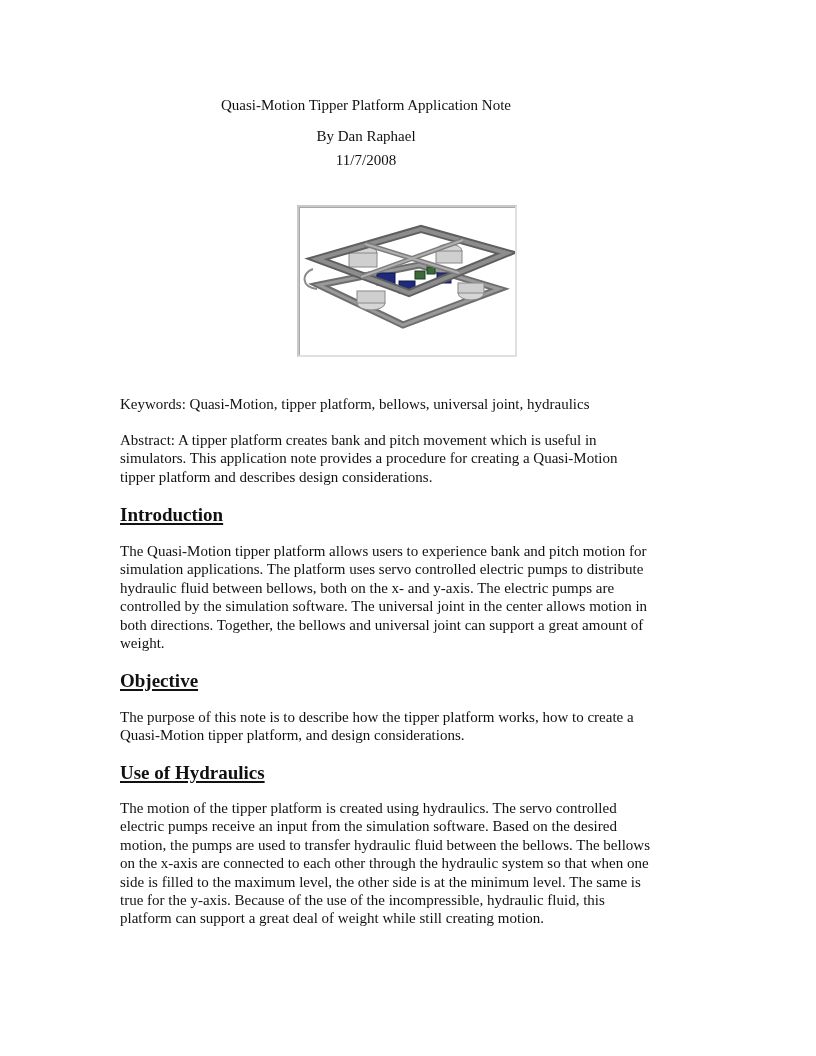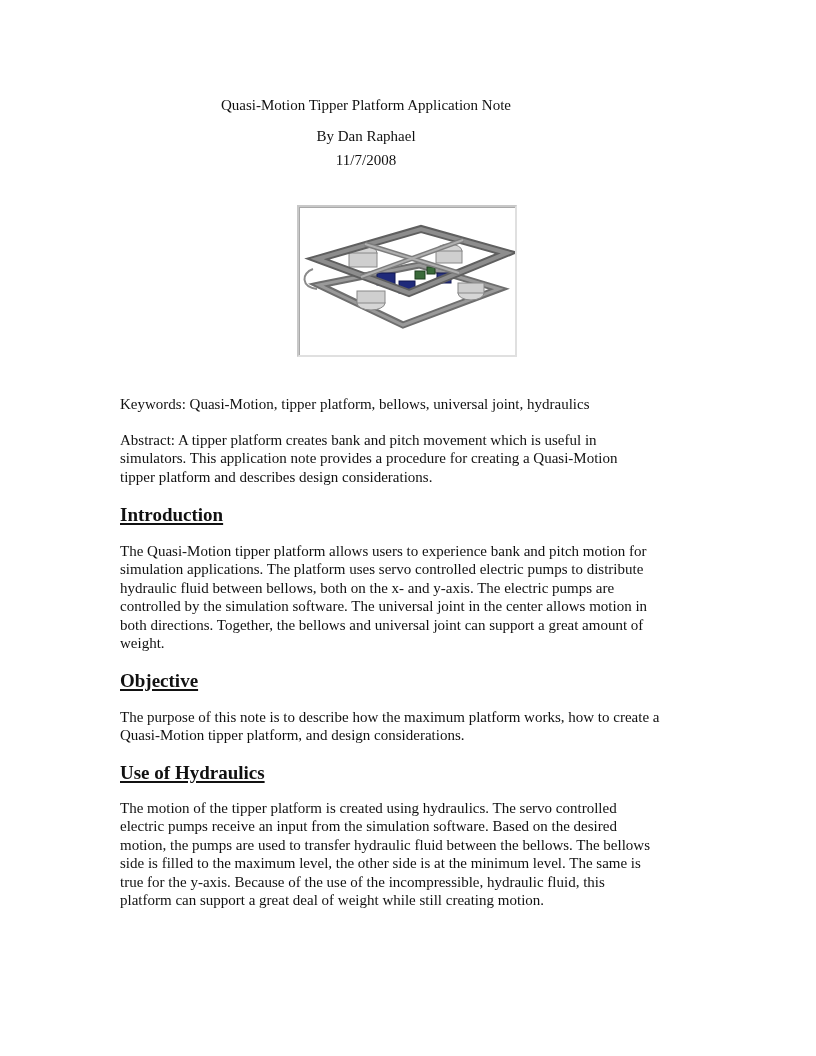--- a/index.html
+++ b/index.html
@@ -89,27 +89,28 @@
     <span class="ln">The Quasi-Motion tipper platform allows users to experience bank and pitch motion for</span>
     <span class="ln">simulation applications.  The platform uses servo controlled electric pumps to distribute</span>
     <span class="ln">hydraulic fluid between bellows, both on the x- and y-axis.  The electric pumps are</span>
     <span class="ln">controlled by the simulation software.  The universal joint in the center allows motion in</span>
     <span class="ln">both directions.  Together, the bellows and universal joint can support a great amount of</span>
     <span class="ln">weight.</span>
   </div>
 
   <div class="heading" style="top:672px;">Objective</div>
   <div class="block" style="top:708px;">
-    <span class="ln">The purpose of this note is to describe how the maximum platform works, how to create a</span>
+    <span class="ln">The purpose of this note is to describe how the tipper platform works, how to create a</span>
     <span class="ln">Quasi-Motion tipper platform, and design considerations.</span>
   </div>
 
   <div class="heading" style="top:764px;">Use of Hydraulics</div>
   <div class="block" style="top:799px;">
     <span class="ln">The motion of the tipper platform is created using hydraulics.  The servo controlled</span>
     <span class="ln">electric pumps receive an input from the simulation software. Based on the desired</span>
     <span class="ln">motion, the pumps are used to transfer hydraulic fluid between the bellows.  The bellows</span>
+    <span class="ln">on the x-axis are connected to each other through the hydraulic system so that when one</span>
     <span class="ln">side is filled to the maximum level, the other side is at the minimum level.  The same is</span>
     <span class="ln">true for the y-axis.  Because of the use of the incompressible, hydraulic fluid, this</span>
     <span class="ln">platform can support a great deal of weight while still creating motion.</span>
   </div>
 
 </div>
 
 </body></html>

